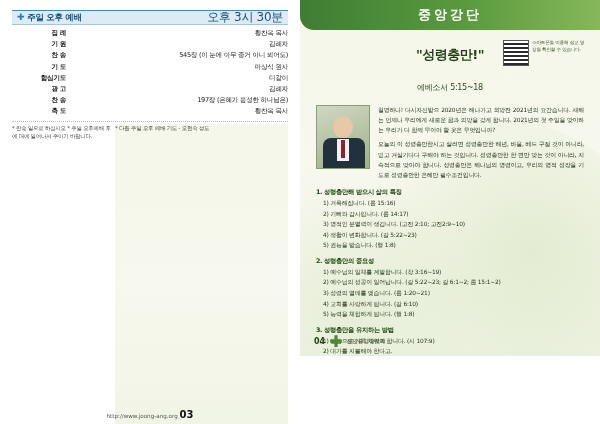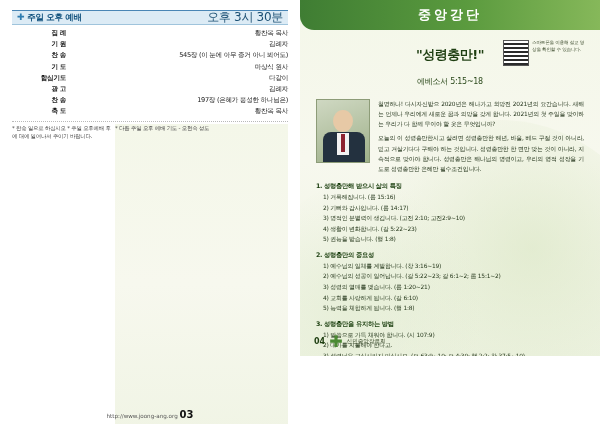--- a/index.html
+++ b/index.html
@@ -74,21 +74,21 @@
     border-bottom-left-radius:14px;
   }
   .banner span { color:#fff; font-size:13px; font-weight:bold; letter-spacing:3px; }
 
   .rinner { position:relative; padding:10px 16px 0 16px; }
 
   .sermon-title {
     text-align:center; font-size:13px; font-weight:bold; color:#1f3f12;
     letter-spacing:-.5px; margin-top:6px;
   }
-  .sermon-ref { text-align:center; font-size:8px; color:#2c4a1c; margin-top:12px; letter-spacing:-.3px; }
+  .sermon-ref { text-align:center; font-size:8px; color:#2c4a1c; margin-top:18px; letter-spacing:-.3px; }
 
   .qr {
     position:absolute; right:14px; top:10px; display:flex; align-items:flex-start; gap:3px;
   }
   .qrbox { width:26px; height:26px; background:
       repeating-linear-gradient(0deg,#2b2b2b 0 2px,#fff 2px 4px),
       repeating-linear-gradient(90deg,rgba(43,43,43,.85) 0 2px,rgba(255,255,255,0) 2px 4px);
       border:1px solid #555; }
   .qrtxt { font-size:4.6px; color:#3b4a2c; line-height:1.5; width:54px; letter-spacing:-.2px; }
 

